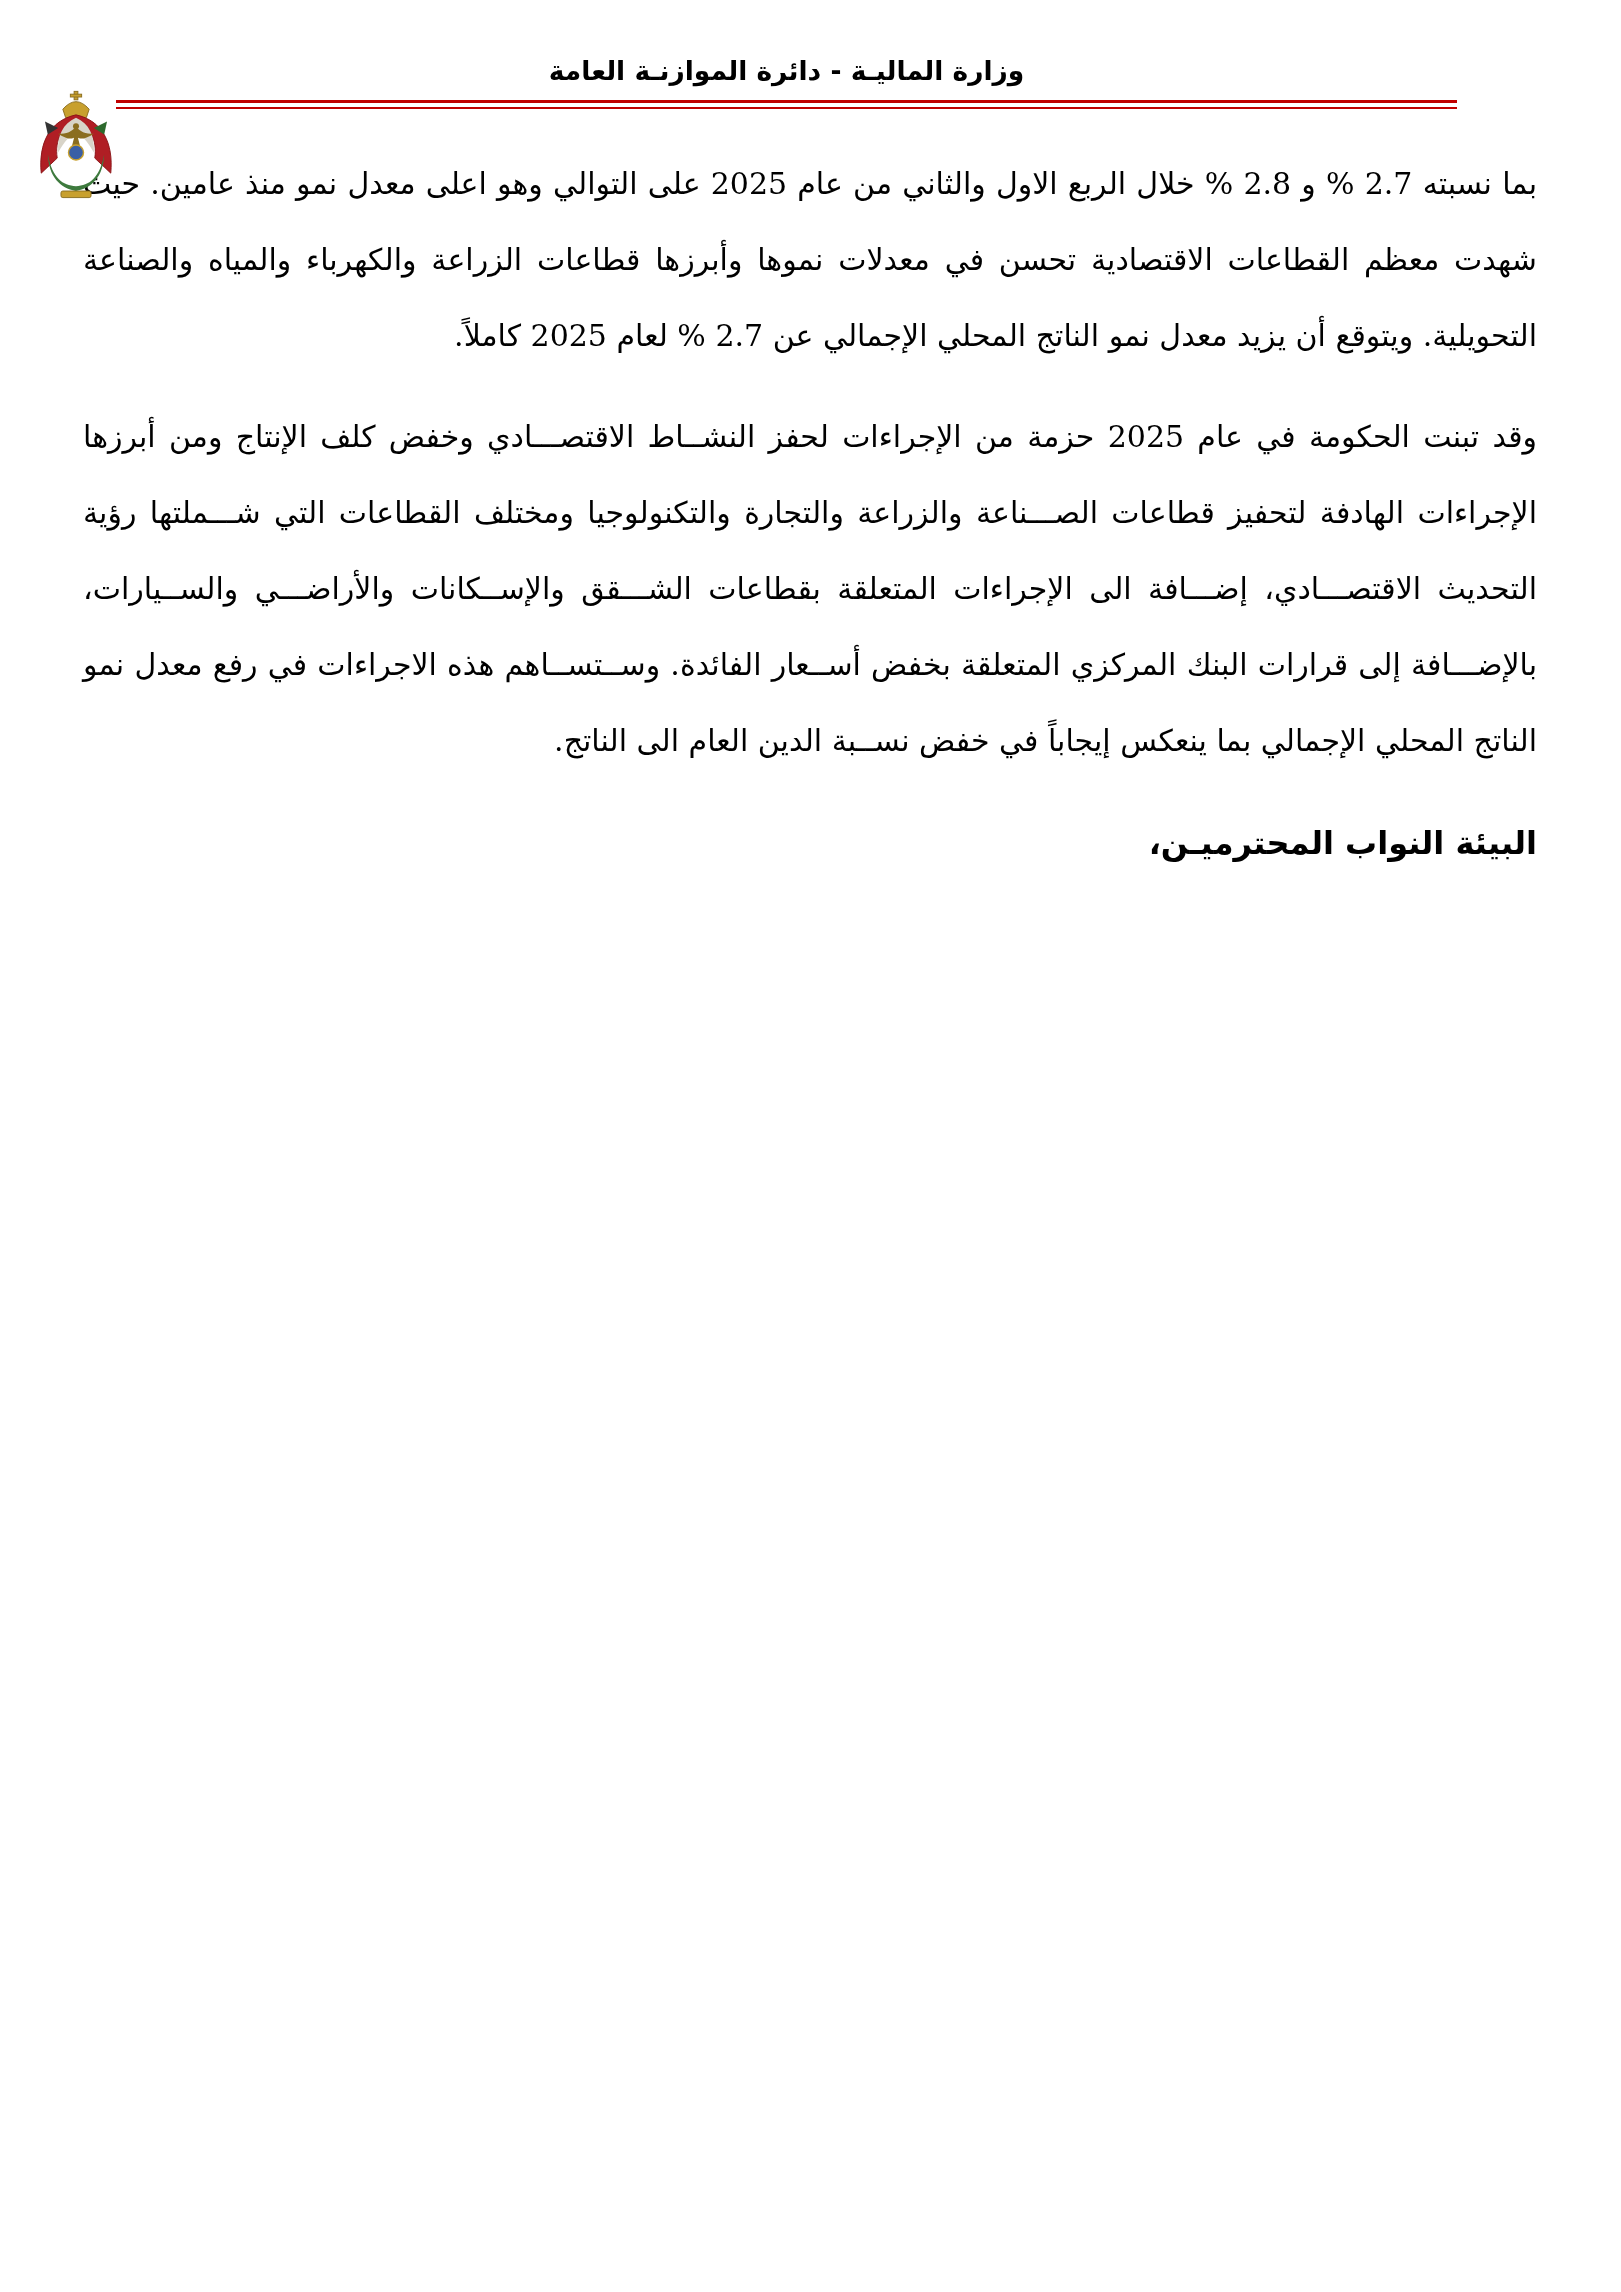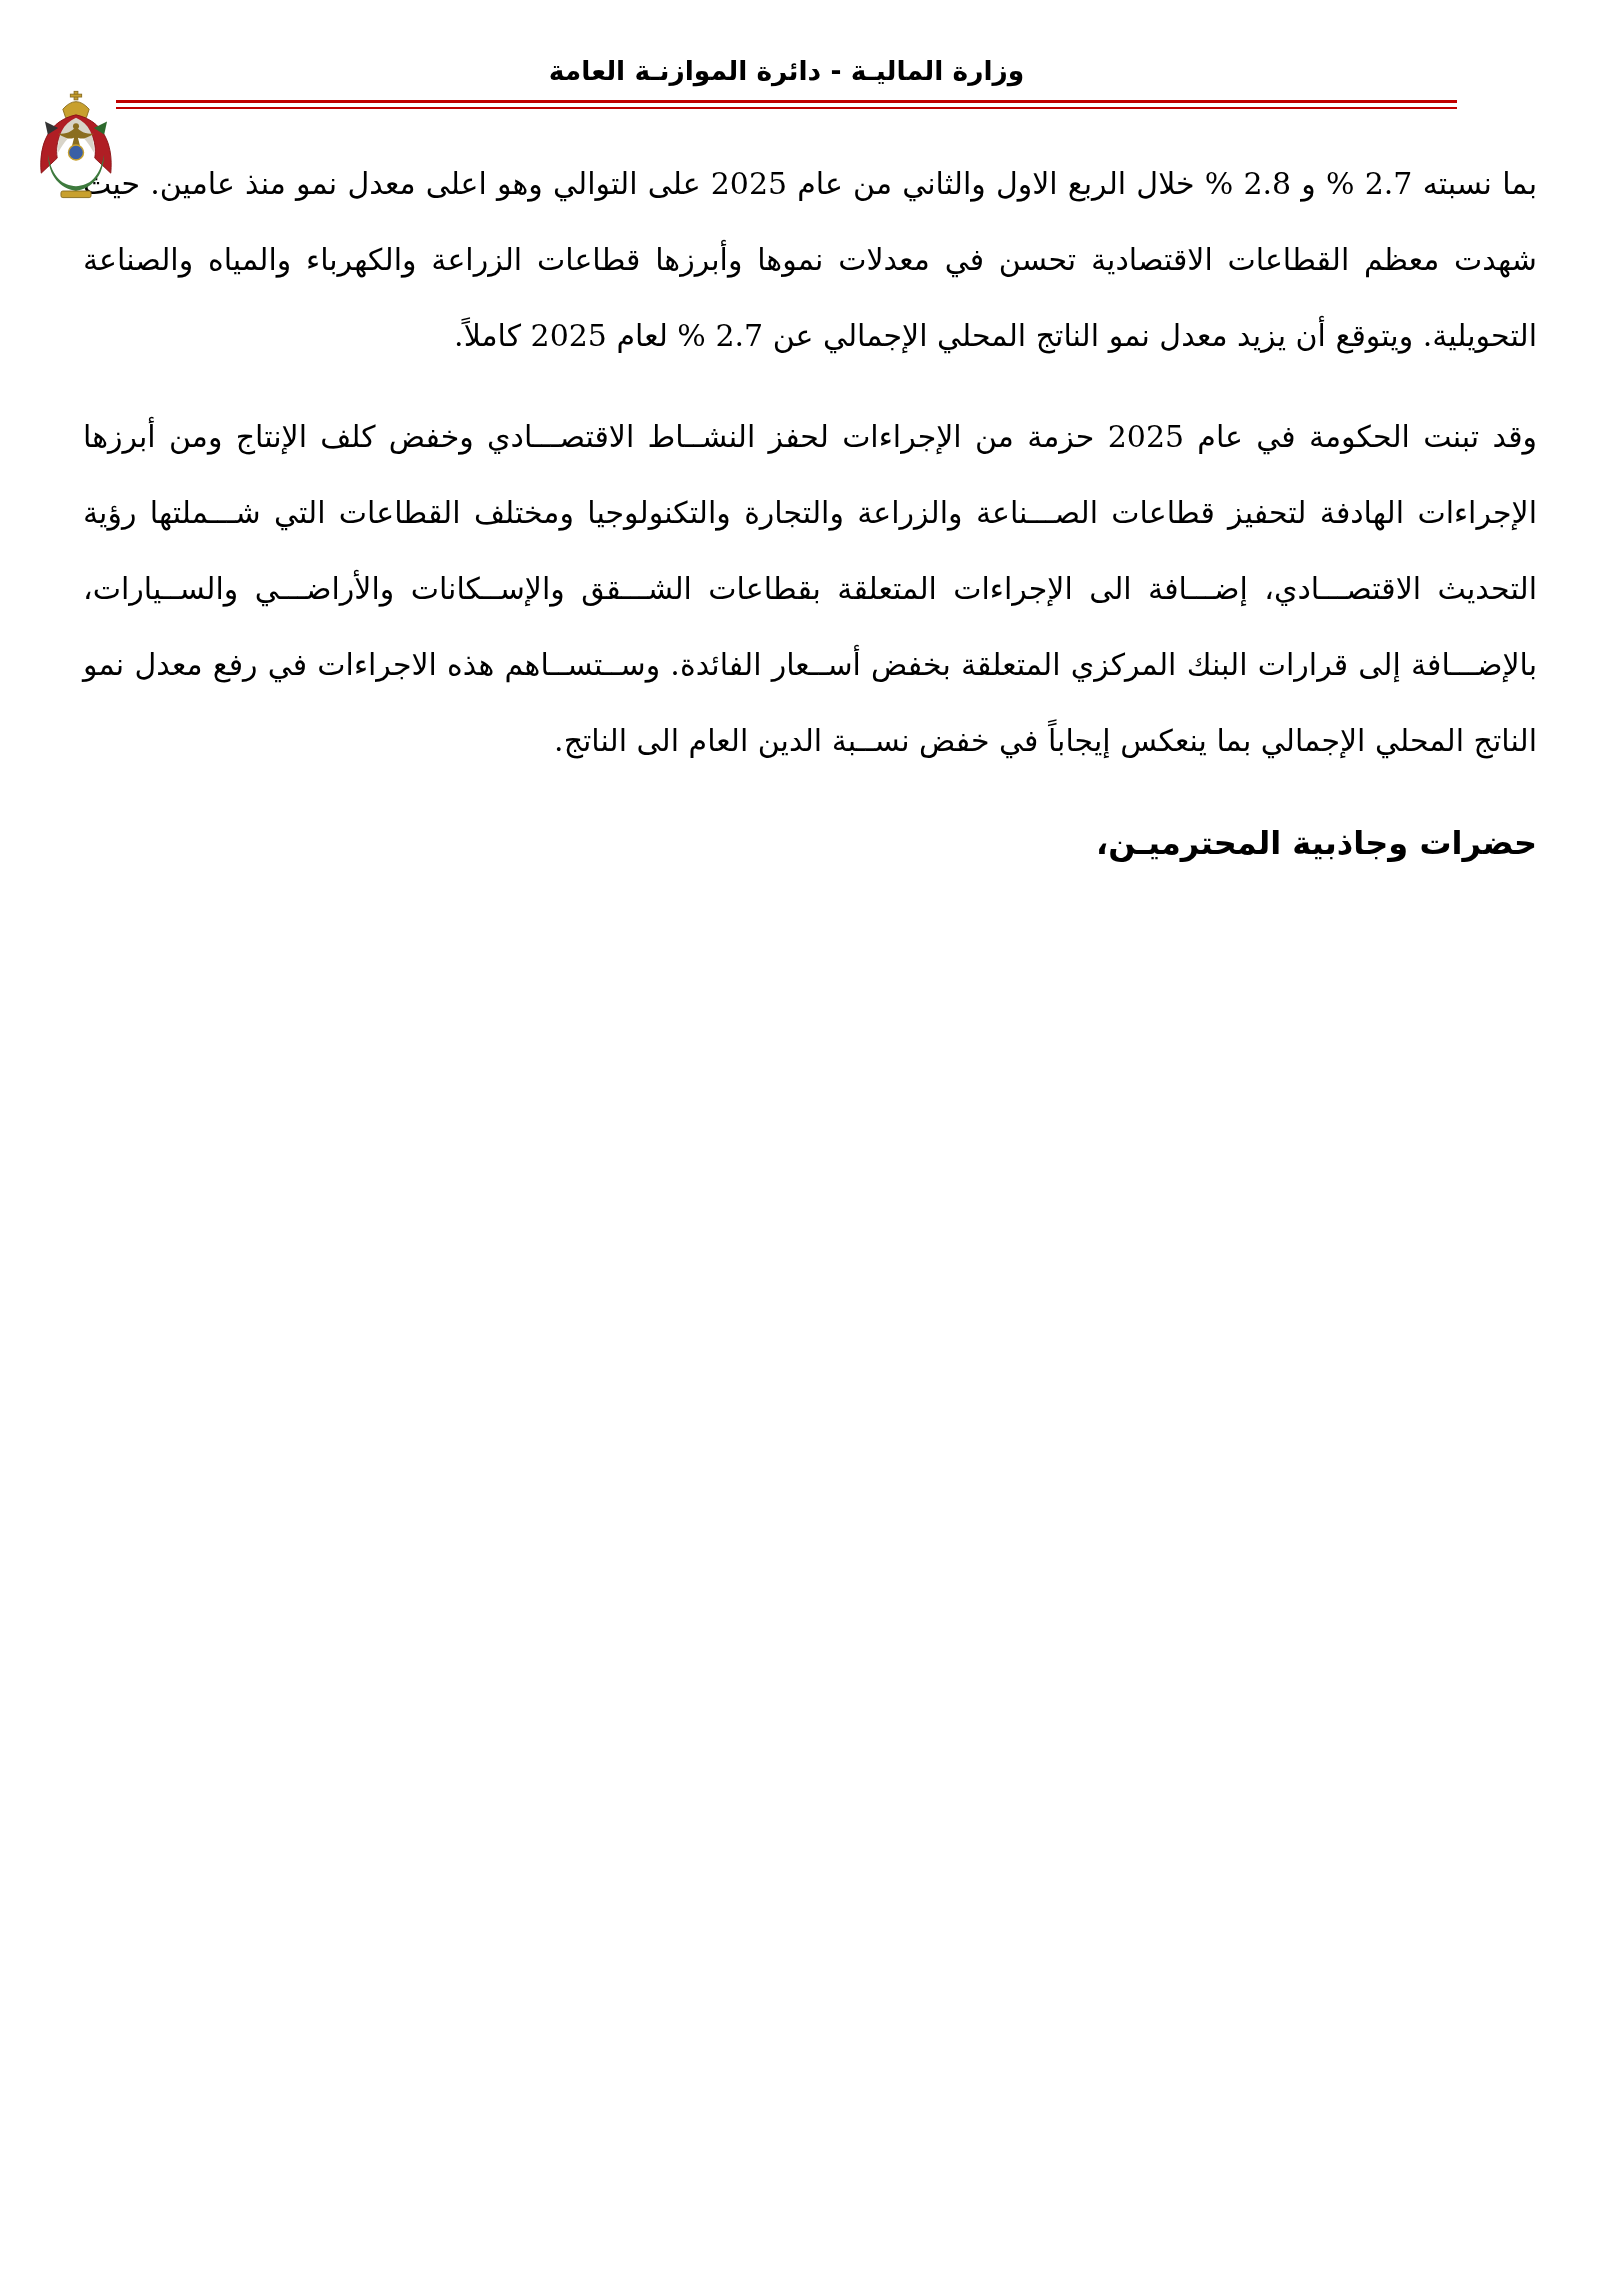--- a/index.html
+++ b/index.html
@@ -104,21 +104,21 @@
 
     <div class="header-rule"></div>
   </header>
 
   <main class="body-text">
     <p class="para">بما نسبته 2.7 % و 2.8 % خلال الربع الاول والثاني من عام 2025 على التوالي وهو اعلى معدل نمو منذ عامين. حيث شهدت معظم القطاعات الاقتصادية تحسن في معدلات نموها وأبرزها قطاعات الزراعة والكهرباء والمياه والصناعة التحويلية. ويتوقع أن يزيد معدل نمو الناتج المحلي الإجمالي عن 2.7 % لعام 2025 كاملاً.</p>
 
     <p class="para">وقد تبنت الحكومة في عام 2025 حزمة من الإجراءات لحفز النشــاط الاقتصـــادي وخفض كلف الإنتاج ومن أبرزها الإجراءات الهادفة لتحفيز قطاعات الصـــناعة والزراعة والتجارة والتكنولوجيا ومختلف القطاعات التي شـــملتها رؤية التحديث الاقتصـــادي، إضـــافة الى الإجراءات المتعلقة بقطاعات الشـــقق والإســكانات والأراضـــي والســيارات، بالإضـــافة إلى قرارات البنك المركزي المتعلقة بخفض أســعار الفائدة. وســتســاهم هذه الاجراءات في رفع معدل نمو الناتج المحلي الإجمالي بما ينعكس إيجاباً في خفض نســبة الدين العام الى الناتج.</p>
 
 
-    <p class="para heading">حضرات وجاذبية المحترميـن،</p>
+    <p class="para heading">البيئة النواب المحترميـن،</p>
 
   </main>
 
   <footer class="footer">
     <span>3</span>
   </footer>
 
 </div>
 
 

